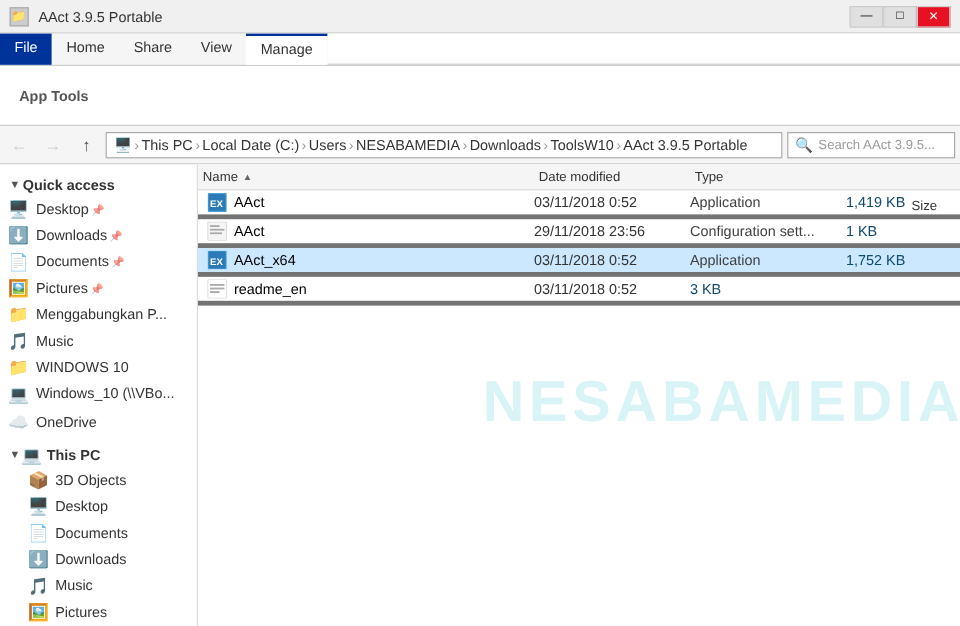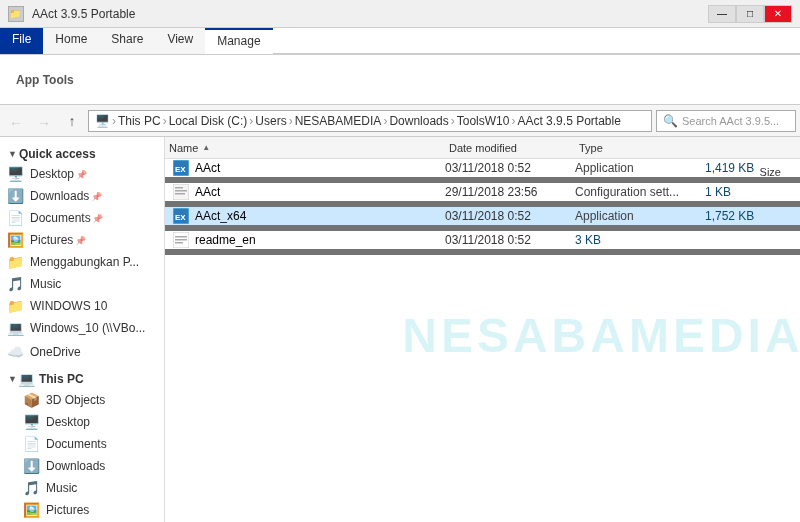--- a/index.html
+++ b/index.html
@@ -130,21 +130,21 @@
       top: 0;
     }
     .col-name { width: 280px; padding-left: 24px; font-size: 11px; cursor: pointer; display: flex; align-items: center; gap: 4px; }
     .col-date { width: 130px; font-size: 11px; cursor: pointer; }
     .col-type { width: 130px; font-size: 11px; cursor: pointer; }
     .col-size { width: 80px; font-size: 11px; cursor: pointer; text-align: right; padding-right: 8px; margin-top: 48px; }
     .file-row {
       display: flex;
       align-items: center;
       height: 24px;
-      border-bottom: 6px solid #737373;
+      border-bottom: 4px solid #737373;
       cursor: pointer;
     }
     .file-row.selected { background: #cce8ff; }
     .file-cell-name { width: 280px; display: flex; align-items: center; padding-left: 8px; gap: 6px; font-size: 12px; overflow: hidden; }
     .file-cell-date { width: 130px; font-size: 12px; color: #333; }
     .file-cell-type { width: 130px; font-size: 12px; color: #404040; overflow: hidden; text-overflow: ellipsis; }
     .file-cell-size { width: 80px; font-size: 12px; color: #0c4a6e; text-align: left; padding-right: 8px; }
 
     
     .file-icon { width: 16px; height: 16px; flex-shrink: 0; }
@@ -202,21 +202,21 @@
 
 <div class="address-bar">
   <button class="nav-btn disabled">←</button>
   <button class="nav-btn disabled">→</button>
   <button class="nav-btn">↑</button>
   <div class="address-path">
     <span>🖥️</span>
     <span class="path-sep">›</span>
     <span>This PC</span>
     <span class="path-sep">›</span>
-    <span>Local Disk (C:)</span>
+    <span>Local Date (C:)</span>
     <span class="path-sep">›</span>
     <span>Users</span>
     <span class="path-sep">›</span>
     <span>NESABAMEDIA</span>
     <span class="path-sep">›</span>
     <span>Downloads</span>
     <span class="path-sep">›</span>
     <span>ToolsW10</span>
     <span class="path-sep">›</span>
     <span>AAct 3.9.5 Portable</span>

